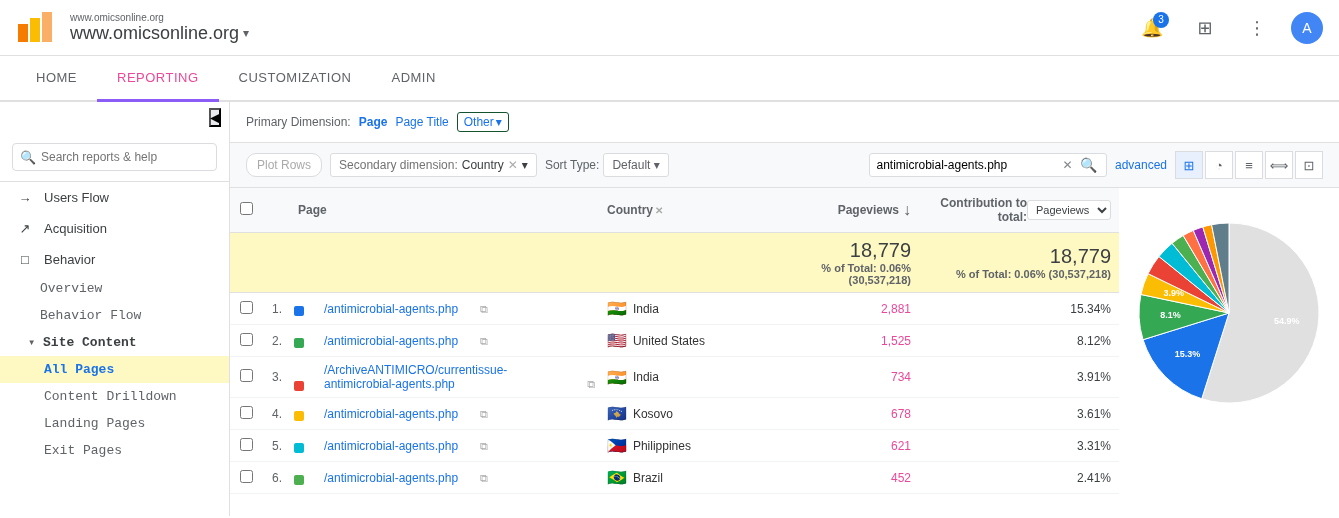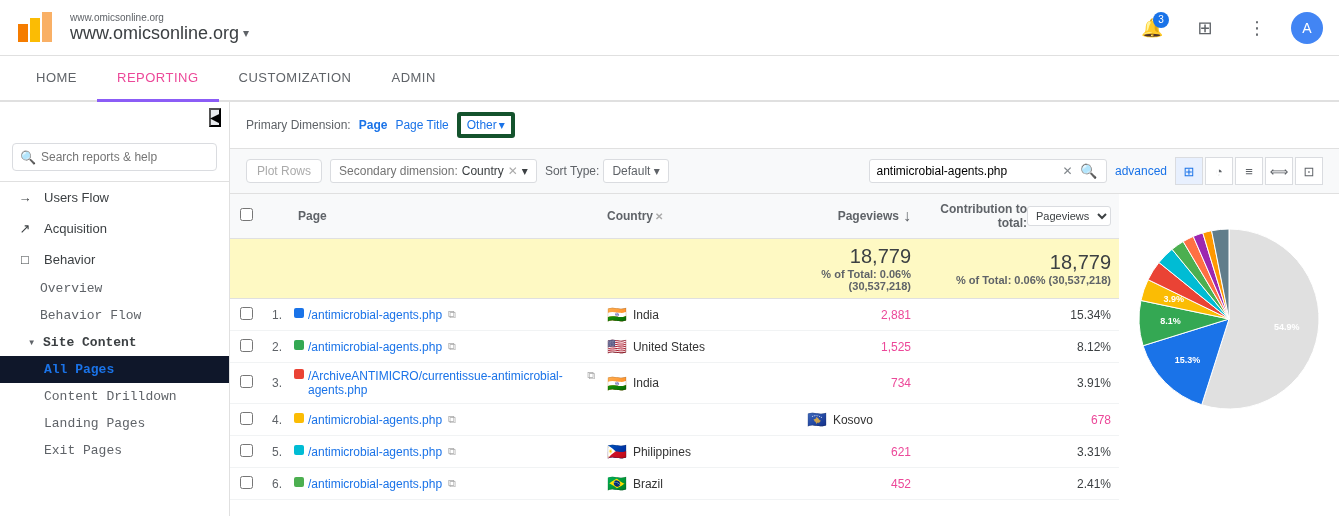--- a/index.html
+++ b/index.html
@@ -39,25 +39,25 @@
     .sidebar-sub-item.active { color: #1a73e8; font-weight: 500; }
 
     
     .main-content { flex: 1; overflow: auto; }
 
     
     .primary-dim { padding: 10px 16px; display: flex; align-items: center; gap: 8px; border-bottom: 1px solid #e0e0e0; background: #fff; }
     .primary-dim-label { font-size: 12px; color: #5f6368; }
     .primary-dim-link { font-size: 12px; color: #1a73e8; cursor: pointer; }
     .primary-dim-link.active { font-weight: 600; }
-    .primary-dim-other { display: flex; align-items: center; gap: 2px; font-size: 12px; color: #1a73e8; cursor: pointer; border: 4px solid #14532d; padding: 2px 6px; border-radius: 3px; }
+    .primary-dim-other { display: flex; align-items: center; gap: 2px; font-size: 12px; color: #1a73e8; cursor: pointer; border: 1px solid #14532d; padding: 2px 6px; border-radius: 3px; }
 
     
     .toolbar { padding: 8px 16px; display: flex; align-items: center; gap: 8px; border-bottom: 1px solid #e0e0e0; background: #f8f9fa; flex-wrap: wrap; }
-    .plot-rows-btn { padding: 4px 10px; border: 1px solid #dadce0; background: #fff; color: #aaa; font-size: 12px; border-radius: 4px; cursor: pointer; }
+    .plot-rows-btn { padding: 4px 10px; border: 1px solid #dadce0; background: #fff; color: #aaa; font-size: 12px; border-radius: 10px; cursor: pointer; }
     .secondary-dim-select { padding: 4px 8px; border: 1px solid #dadce0; background: #fff; color: #3c4043; font-size: 12px; border-radius: 3px; cursor: pointer; display: flex; align-items: center; gap: 4px; }
     .sort-type { display: flex; align-items: center; gap: 4px; font-size: 12px; color: #5f6368; }
     .sort-select { padding: 4px 8px; border: 1px solid #dadce0; background: #fff; font-size: 12px; border-radius: 3px; cursor: pointer; }
     .toolbar-spacer { flex: 1; }
     .search-box { display: flex; align-items: center; border: 1px solid #dadce0; border-radius: 3px; background: #fff; padding: 3px 6px; gap: 4px; }
     .search-box input { border: none; outline: none; font-size: 12px; width: 180px; }
     .search-box button { border: none; background: transparent; cursor: pointer; color: #5f6368; font-size: 14px; padding: 0 2px; }
     .search-box .clear-btn { color: #80868b; font-size: 12px; }
     .advanced-link { font-size: 12px; color: #1a73e8; cursor: pointer; }
     .view-btns { display: flex; gap: 2px; }
@@ -75,21 +75,21 @@
     .col-pageviews { width: 160px; text-align: right; font-size: 12px; font-weight: 600; color: #5f6368; padding: 0 8px; display: flex; align-items: center; justify-content: flex-end; }
     .col-contribution { width: 200px; text-align: right; font-size: 12px; font-weight: 600; color: #5f6368; padding: 0 8px; display: flex; align-items: center; justify-content: flex-end; }
 
     .totals-row { display: flex; align-items: center; padding: 6px 0; border-bottom: 1px solid #e0e0e0; background: #fef9c3; }
     .totals-val { font-size: 20px; font-weight: 400; color: #3c4043; text-align: right; }
     .totals-sub { font-size: 11px; color: #5f6368; text-align: right; }
 
     .data-row { display: flex; align-items: center; padding: 6px 0; border-bottom: 1px solid #f1f3f4; background: #fff; }
     .cell-check { width: 30px; padding-left: 10px; }
     .cell-num { width: 30px; text-align: right; padding-right: 8px; font-size: 12px; color: #5f6368; }
-    .cell-page { flex: 1; min-width: 0; padding: 0 4px; font-size: 12px; display: flex; align-items: flex-start; gap: 4px; }
+    .cell-page { flex: 1; min-width: 0; padding: 0 4px; font-size: 12px; display: flex; align-items: flex-end; gap: 20px; }
     .cell-page a { color: #1a73e8; text-decoration: none; font-size: 12px; }
     .page-color { width: 10px; height: 10px; border-radius: 2px; min-width: 10px; }
     .cell-country { width: 160px; padding: 0 8px; font-size: 12px; display: flex; align-items: center; gap: 6px; }
     .flag { font-size: 16px; }
     .cell-pageviews { width: 160px; text-align: right; padding: 0 8px; font-size: 12px; color: #ec4899; }
     .cell-contribution { width: 200px; text-align: right; padding: 0 8px; font-size: 12px; color: #3c4043; }
     .copy-icon { font-size: 11px; color: #aaa; cursor: pointer; margin-left: 2px; }
 
     
     .chart-area { width: 220px; min-width: 220px; display: flex; align-items: flex-start; justify-content: center; padding-top: 30px; }
@@ -168,21 +168,21 @@
     <div class="sidebar-sub-item">
       <span>Overview</span>
     </div>
     <div class="sidebar-sub-item">
       <span>Behavior Flow</span>
     </div>
     <div class="sidebar-sub-item" style="font-weight:600; color:#3c4043; padding-left:28px;">
       <span style="font-size:12px; color:#5f6368;">▾</span>
       <span>Site Content</span>
     </div>
-    <div class="sidebar-sub-item active" style="padding-left:44px; background:#0f172a; color:#1a73e8; font-weight:600;">
+    <div class="sidebar-sub-item active" style="padding-left:44px; background:#fef9c3; color:#1a73e8; font-weight:600;">
       <span>All Pages</span>
     </div>
     <div class="sidebar-sub-item" style="padding-left:44px;">
       <span>Content Drilldown</span>
     </div>
     <div class="sidebar-sub-item" style="padding-left:44px;">
       <span>Landing Pages</span>
     </div>
     <div class="sidebar-sub-item" style="padding-left:44px;">
       <span>Exit Pages</span>
@@ -324,20 +324,21 @@
     <div class="cell-page">
       <div class="page-color" style="background:#fbbc04;"></div>
       <a href="#">/antimicrobial-agents.php</a>
       <span class="copy-icon">⧉</span>
     </div>
     <div class="cell-country">
       <span class="flag">🇽🇰</span>
       <span>Kosovo</span>
     </div>
     <div class="cell-pageviews">678</div>
+    <div class="cell-contribution">3.61%</div>
   </div>
             <div class="data-row">
     <div class="cell-check"><input type="checkbox" style=""></div>
     <div class="cell-num">5.</div>
     <div class="cell-page">
       <div class="page-color" style="background:#00bcd4;"></div>
       <a href="#">/antimicrobial-agents.php</a>
       <span class="copy-icon">⧉</span>
     </div>
     <div class="cell-country">

